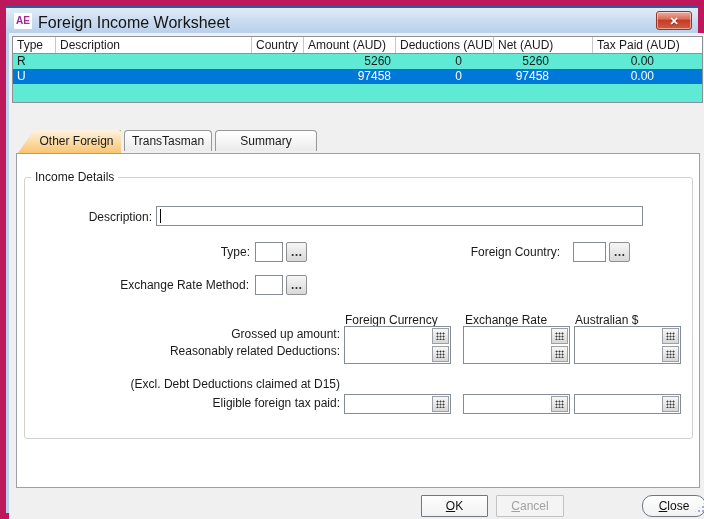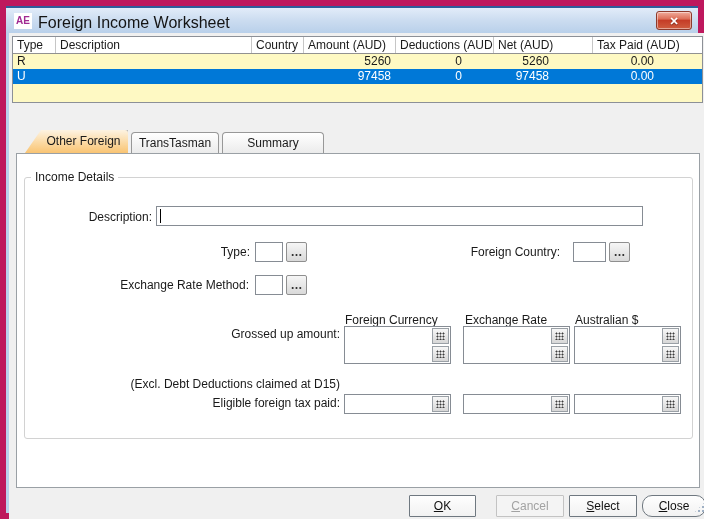--- a/index.html
+++ b/index.html
@@ -17,34 +17,34 @@
   .closebtn { position:absolute; right:6px; top:3px; width:36px; height:19px; border:1px solid #8e3a2c; border-radius:3px;
     background:linear-gradient(180deg,#f0ac9c 0%,#dd6f59 40%,#c53d27 50%,#cf5d3f 100%);
     box-shadow:inset 0 0 0 1px rgba(255,255,255,.45); cursor:pointer; }
   .closebtn .x { display:block; color:#fff; font-weight:bold; font-size:11px; line-height:16px; text-align:center;
     text-shadow:0 1px 1px rgba(0,0,0,.4); }
 
   
   .client { position:absolute; left:3px; top:27px; width:698px; height:486px; background:#f0f0f0; }
 
   
-  .grid { position:absolute; left:3px; top:3px; width:691px; height:67px; background:#fef9c3; border:1px solid #8c9097; overflow:hidden; }
+  .grid { position:absolute; left:3px; top:3px; width:691px; height:67px; background:#5eead4; border:1px solid #8c9097; overflow:hidden; }
   .ghead, .grow { display:grid; grid-template-columns:42px 196px 52px 92px 98px 99px 1fr; }
   .ghead { height:17px; line-height:16px; border-bottom:1px solid #919191; background:#fff; }
   .ghead .hc { padding-left:4px; white-space:nowrap; overflow:hidden; }
   .ghead .hc + .hc { border-left:1px solid #c6c6c6; }
   .grow { height:15px; line-height:15px; cursor:default; }
   .grow .c { white-space:nowrap; overflow:hidden; padding-left:4px; }
   .grow .num { text-align:right; padding-left:0; }
   .grow .amount { padding-right:4px; } .grow .ded { padding-right:31px; }
   .grow .net { padding-right:43px; } .grow .tax { padding-right:48px; }
   .grow.selected { background:#0078d7; color:#fff; }
 
   
-  .tabs { position:absolute; left:16px; top:97px; height:23px; display:flex; align-items:flex-end; }
+  .tabs { position:absolute; left:9px; top:97px; height:23px; display:flex; }
   .tab { height:21px; line-height:20px; text-align:center; font-size:12px;
     background:linear-gradient(180deg,#ffffff,#ebebeb); border:1px solid #989898; border-bottom:none;
     border-radius:4px 4px 0 0; margin-right:3px; cursor:pointer; }
   .tab-1 { width:88px; } .tab-2 { width:102px; }
   .tab.active { width:103px; height:23px; line-height:22px; border:none; border-radius:0 3px 0 0;
     clip-path:polygon(16px 0, 100% 0, 100% 100%, 0 100%); padding-left:14px;
     background:linear-gradient(180deg,#fdf3e2 0%,#fbd79d 60%,#f9c473 100%);
     filter:drop-shadow(0 -1px 0 #b5b5b5) drop-shadow(1px 0 0 #b5b5b5); }
 
   
@@ -85,21 +85,21 @@
   .arow input { flex:1; min-width:0; border:none; outline:none; font-family:"Liberation Sans",sans-serif; font-size:11px; padding:0 2px; }
   .calc { width:17px; margin:1px 1px 1px 0; border:1px solid #9aa0a6; background:linear-gradient(180deg,#f7f7f7,#d7d7d7);
     display:flex; align-items:center; justify-content:center; cursor:pointer; padding:0; flex:0 0 17px; }
   .calc-dots { width:9px; height:8px;
     background-image:radial-gradient(circle,#3c3c3c 0.9px,transparent 1.1px); background-size:3px 3px; }
 
   
   .fbtn { position:absolute; top:462px; height:22px; background:linear-gradient(180deg,#fefefe,#f2f2f2);
     border:1px solid #6f7880; border-radius:1px; font-family:"Liberation Sans",sans-serif; font-size:12px; color:#111;
     text-align:center; cursor:pointer; }
-  #btn-ok { left:400px; width:67px; } #btn-cancel { left:487px; width:68px; }
+  #btn-ok { left:412px; width:67px; } #btn-cancel { left:487px; width:68px; }
   #btn-select { left:560px; width:68px; } #btn-close { left:633px; width:64px;border-radius:10px; }
   .fbtn.disabled { border-color:#c3c3c3; color:#a2a2a2; background:#f4f4f4; cursor:default; }
   .fbtn u { text-decoration:underline; }
 
   .grip { position:absolute; left:684px; top:468px; width:13px; height:13px;
     background-image:radial-gradient(circle,#9fb0c4 1px,transparent 1.3px); background-size:4px 4px;
     clip-path:polygon(100% 0, 100% 100%, 0 100%); cursor:nwse-resize; }
 </style>
 </head>
 <body>
@@ -170,20 +170,21 @@
 
       <div class="flabel" id="lbl-erm">Exchange Rate Method:</div>
       <input class="tin" id="input-erm" value="" style="">
       <button class="browse" id="btn-erm"><span>…</span></button>
 
       <div class="colhdr" id="colhdr-fc">Foreign Currency</div>
       <div class="colhdr" id="colhdr-er">Exchange Rate</div>
       <div class="colhdr" id="colhdr-aud">Australian $</div>
 
       <div class="flabel" id="lbl-grossed">Grossed up amount:</div>
+      <div class="flabel" id="lbl-reasonably">Reasonably related Deductions:</div>
       <div class="flabel" id="lbl-note">(Excl. Debt Deductions claimed at D15)</div>
       <div class="flabel" id="lbl-eligible">Eligible foreign tax paid:</div>
 
       <div class="abox tall col-fc">
         <div class="arow">
             <input value="" style="">
             <button class="calc">
               <span class="calc-dots"></span>
             </button>
           </div>
@@ -244,18 +245,17 @@
             <input value="" style="">
             <button class="calc">
               <span class="calc-dots"></span>
             </button>
           </div>
       </div>
     </div>
 
     <button class="fbtn" id="btn-ok"><u>O</u>K</button>
     <button class="fbtn disabled" id="btn-cancel" disabled=""><u>C</u>ancel</button>
-    <button class="fbtn" id="btn-select"><u>S</u>elect</button>
     <button class="fbtn" id="btn-close"><u>C</u>lose</button>
 
     <div class="grip"></div>
   </div>
 </div>
 
 </body></html>

